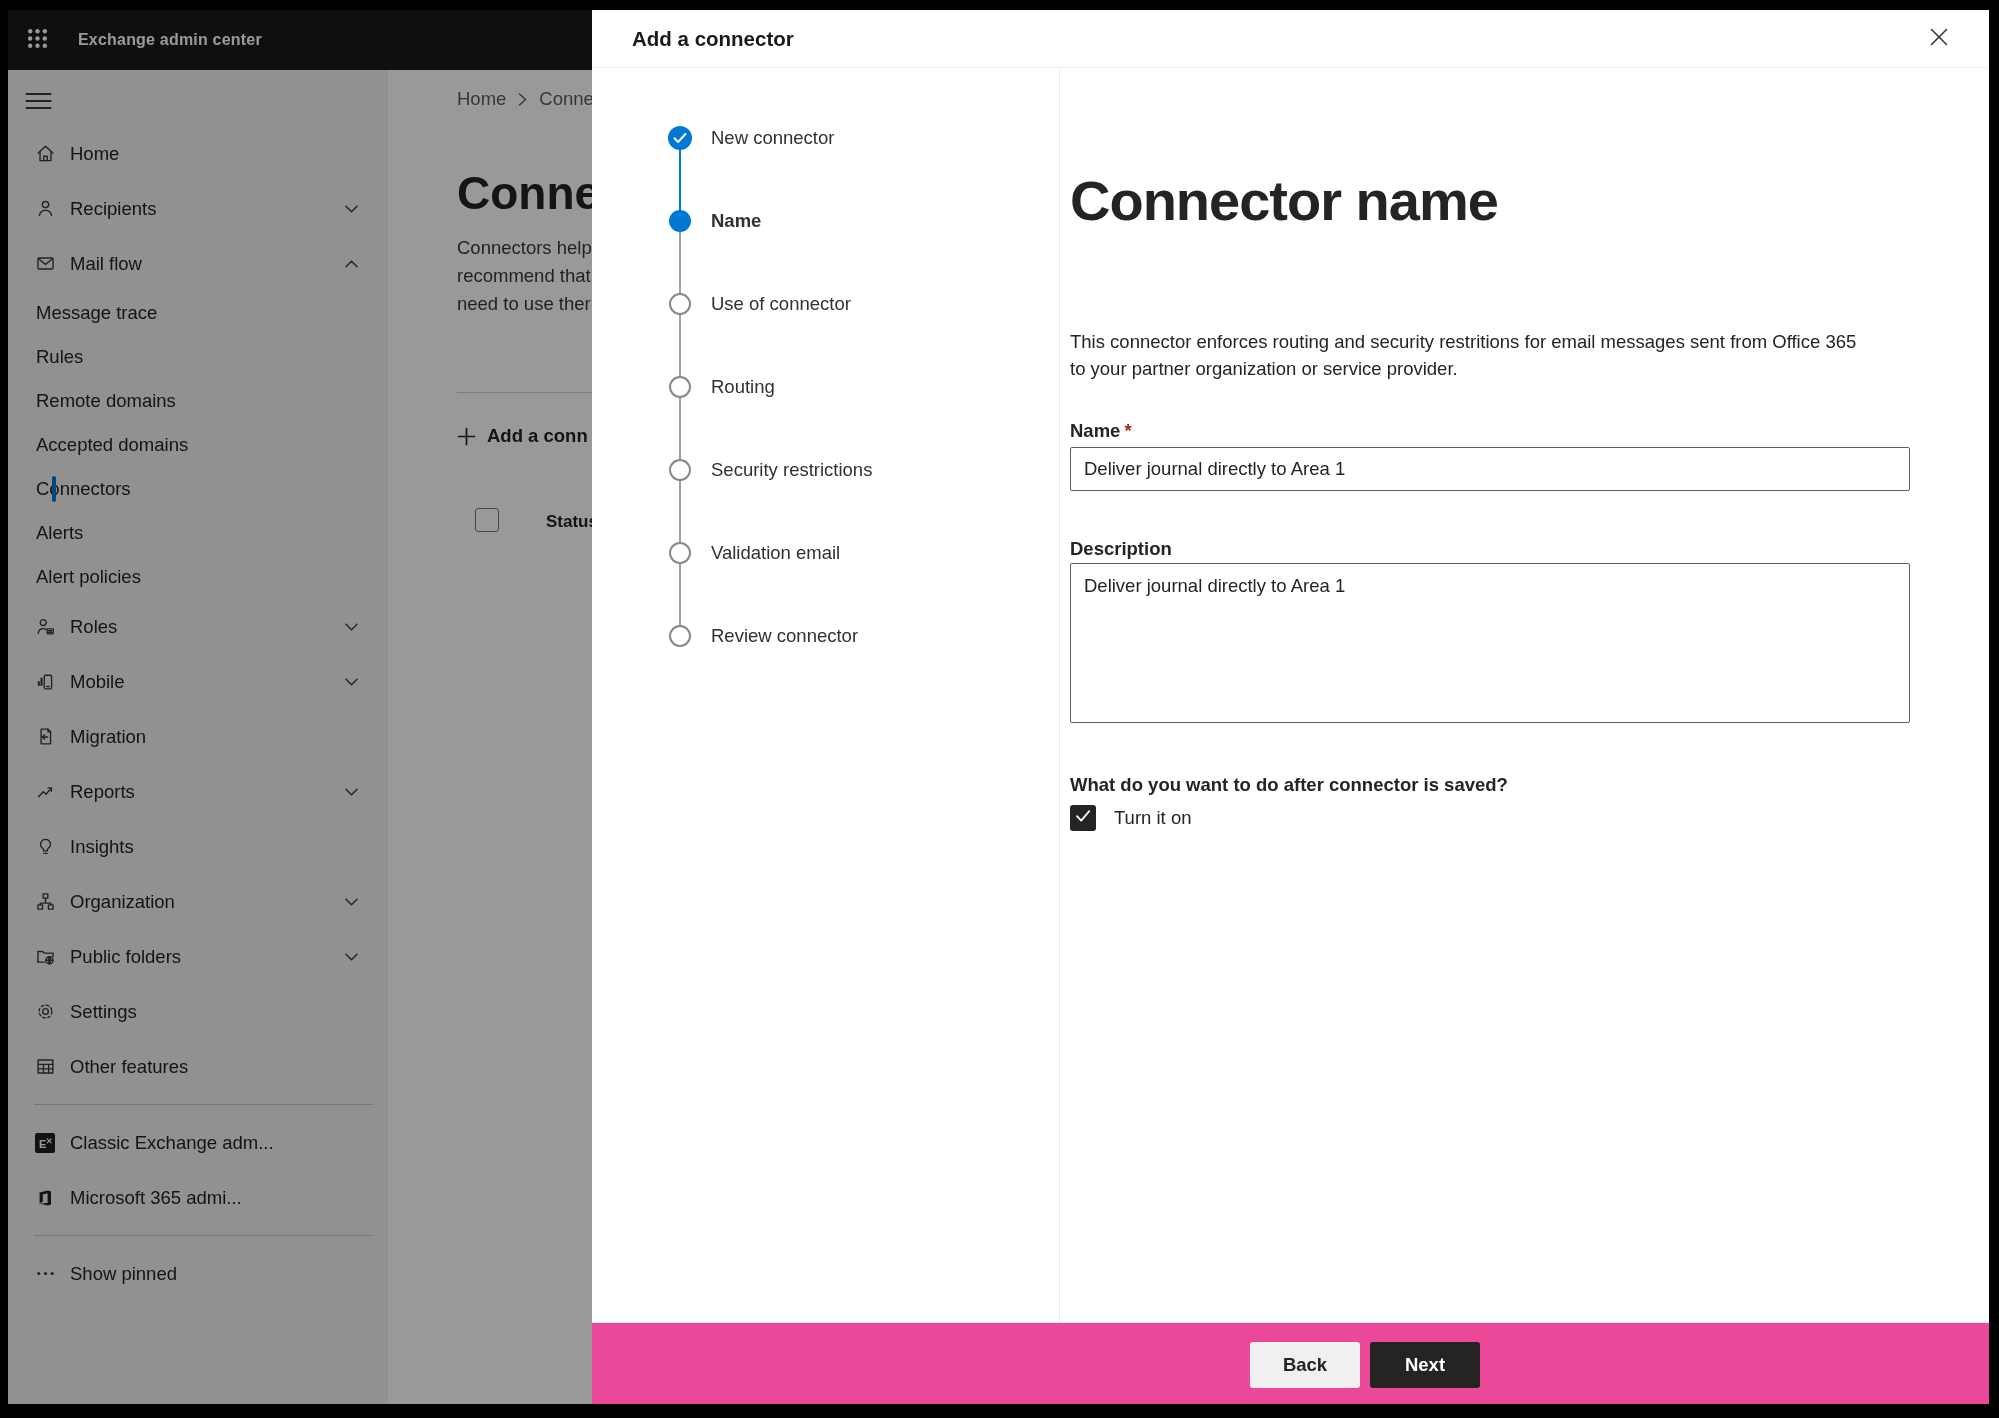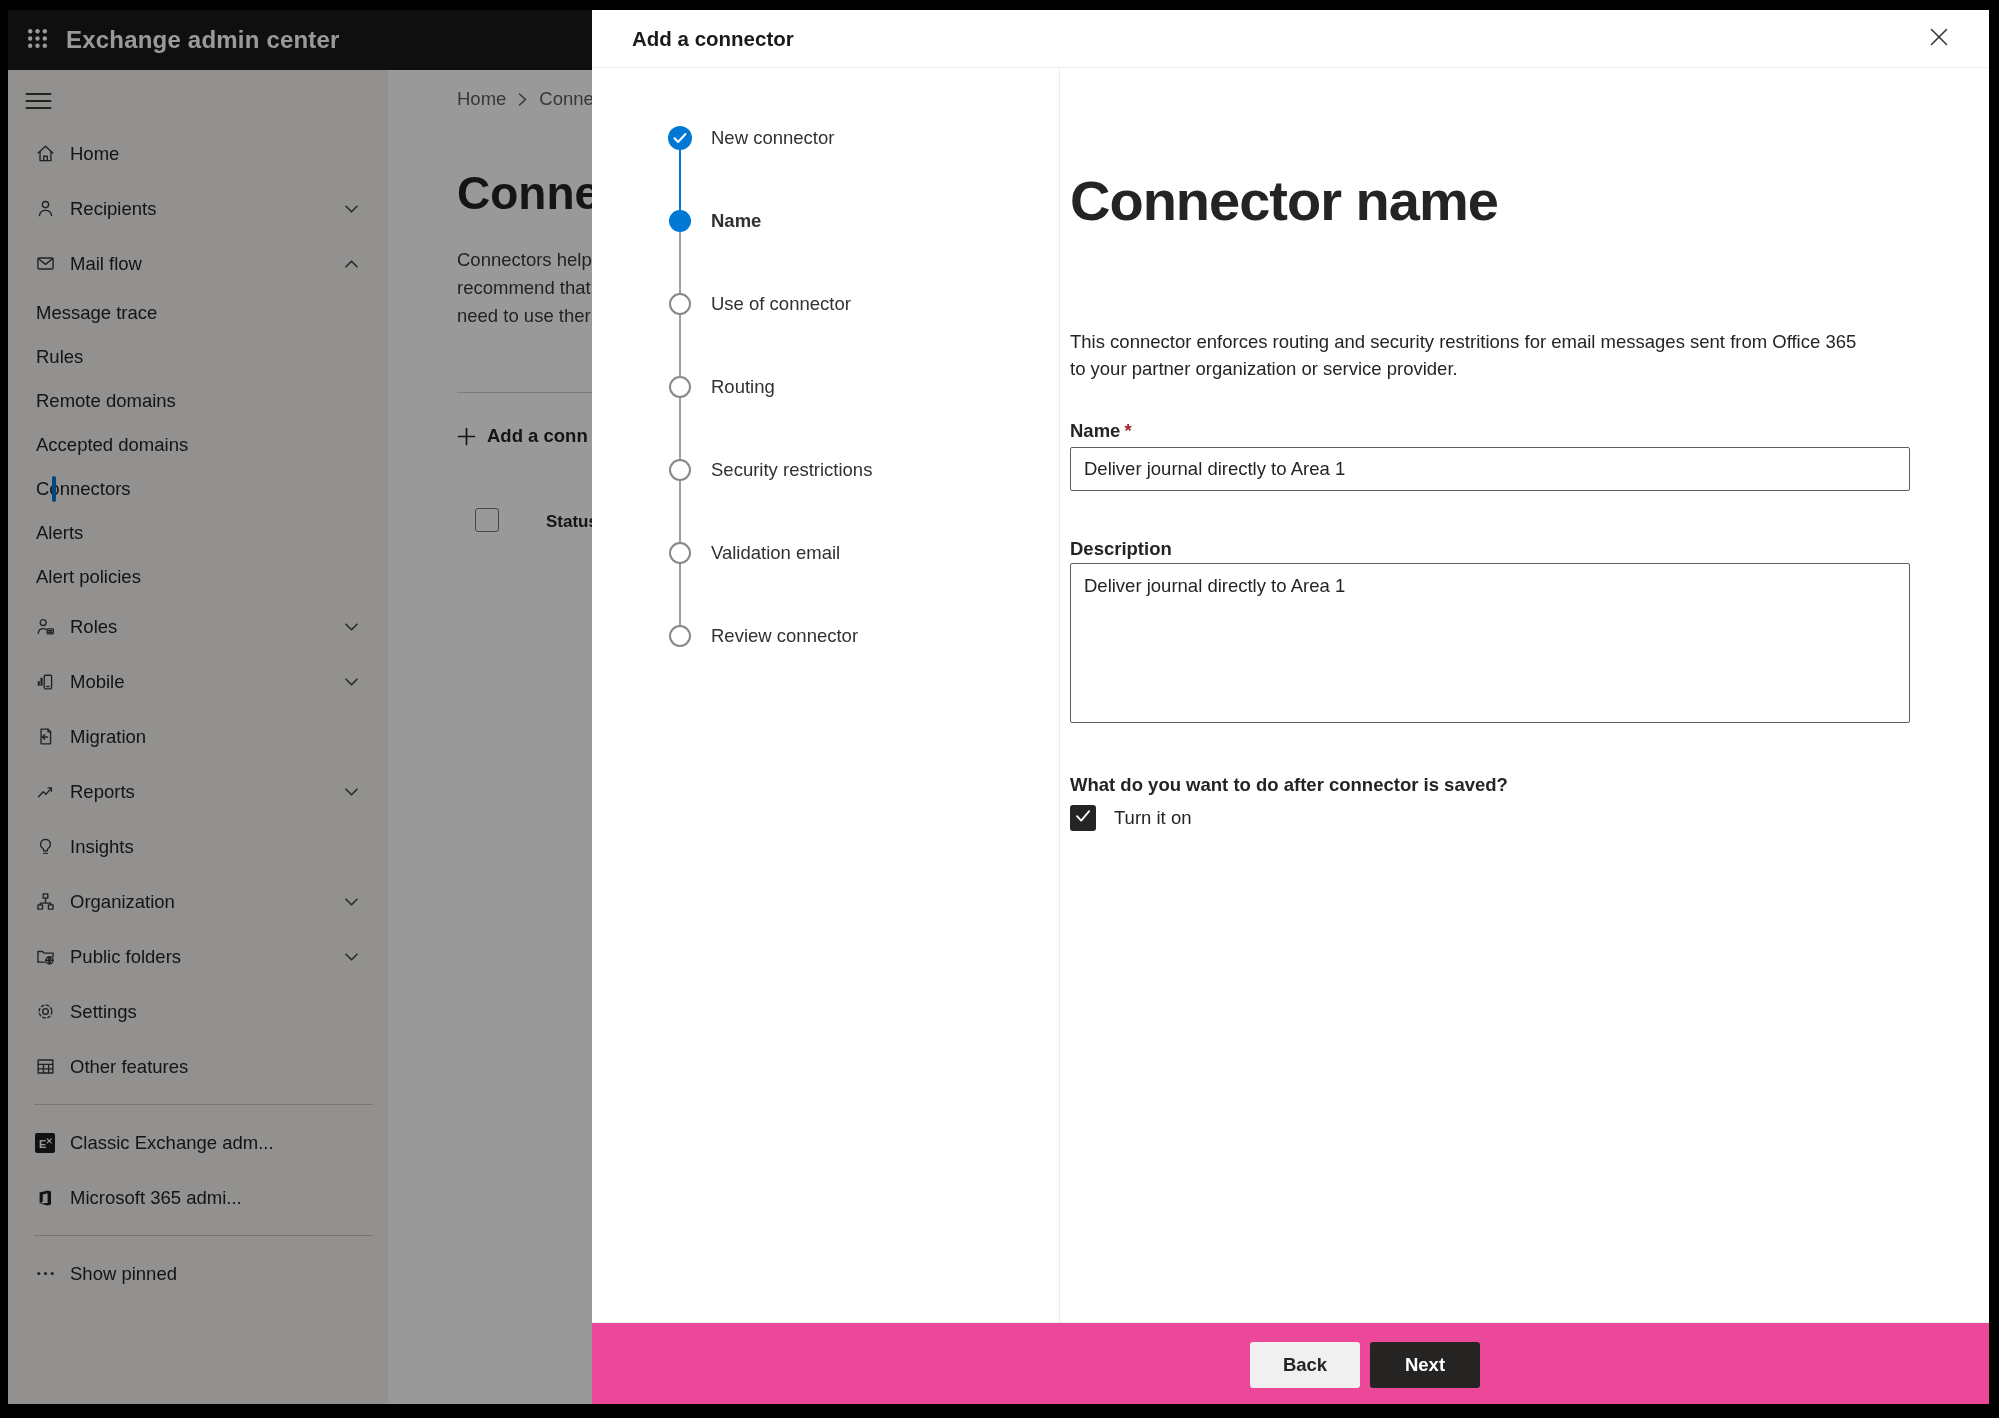--- a/index.html
+++ b/index.html
@@ -6,21 +6,21 @@
   html,body { margin:0; padding:0; }
   body { width:1999px; height:1418px; background:#000; position:relative;
          font-family:"Liberation Sans", sans-serif; }
   .screen { position:absolute; left:8px; top:10px; width:1981px; height:1394px;
             background:#fff; overflow:hidden; }
 
   
   .topbar { position:absolute; left:0; top:0; width:100%; height:60px; background:#1b1a19;
             display:flex; align-items:center; z-index:1; }
   .waffle-btn { width:58px; height:60px; display:flex; align-items:center; justify-content:center; cursor:pointer; }
-  .app-title { color:#ffffff; font-size:24px; font-weight:700; letter-spacing:.2px; }
+  .app-title { color:#ffffff; font-size:16px; font-weight:700; margin-left:12px; letter-spacing:.2px; }
 
   
   .sidebar { position:absolute; left:0; top:60px; width:380px; height:1334px; background:#f3f2f1; z-index:1; }
   .burger { margin:16px 0 6px 17px; width:34px; height:34px; display:flex; align-items:center; cursor:pointer; }
   .nav-item { display:flex; align-items:center; height:55px; padding-left:26px; font-size:18.5px;
               color:#242424; cursor:pointer; position:relative; }
   .nav-item .icn { width:22px; height:22px; margin-right:14px; flex:none; display:flex; align-items:center; justify-content:center; }
   .icn svg { fill:none; stroke:#3a3938; stroke-width:1.3; stroke-linecap:round; stroke-linejoin:round; }
   .icn svg.filled { stroke:none; }
   .nav-item.sub { height:44px; padding-left:28px; }
@@ -29,21 +29,21 @@
   .chev { margin-left:auto; margin-right:30px; display:flex; }
   .chev svg { fill:none; stroke:#484644; stroke-width:1.6; stroke-linecap:round; stroke-linejoin:round; }
   .side-sep { border:none; border-top:1px solid #c8c6c4; margin:10px 15px 10px 26px; }
 
   
   .crumb { position:absolute; left:449px; top:78px; display:flex; align-items:center;
            font-size:18.5px; color:#5f5d5b; z-index:1; white-space:nowrap; }
   .crumb .sep { margin:0 12px; display:flex; }
   .bg-title { position:absolute; left:449px; top:156px; font-size:46px; font-weight:700; color:#242424;
               white-space:nowrap; z-index:1; }
-  .bg-par { position:absolute; left:449px; top:236px; font-size:18.5px; line-height:28px; color:#3b3a39;
+  .bg-par { position:absolute; left:449px; top:224px; font-size:18.5px; line-height:28px; color:#3b3a39;
             white-space:nowrap; z-index:1; }
   .bg-hr { position:absolute; left:449px; top:382px; width:360px; border-top:1px solid #d2d0ce; z-index:1; }
   .bg-add { position:absolute; left:449px; top:404px; height:44px; display:flex; align-items:center;
             font-size:18.5px; font-weight:700; color:#242424; white-space:nowrap; z-index:1; cursor:pointer; }
   .bg-add .plus { margin-right:11px; display:flex; }
   .bg-check { position:absolute; left:467px; top:498px; width:24px; height:24px; border:1.5px solid #767676;
               border-radius:3px; background:#fff; z-index:1; cursor:pointer; }
   .bg-status { position:absolute; left:538px; top:502px; font-size:17px; font-weight:700; color:#242424; z-index:1; }
 
   

